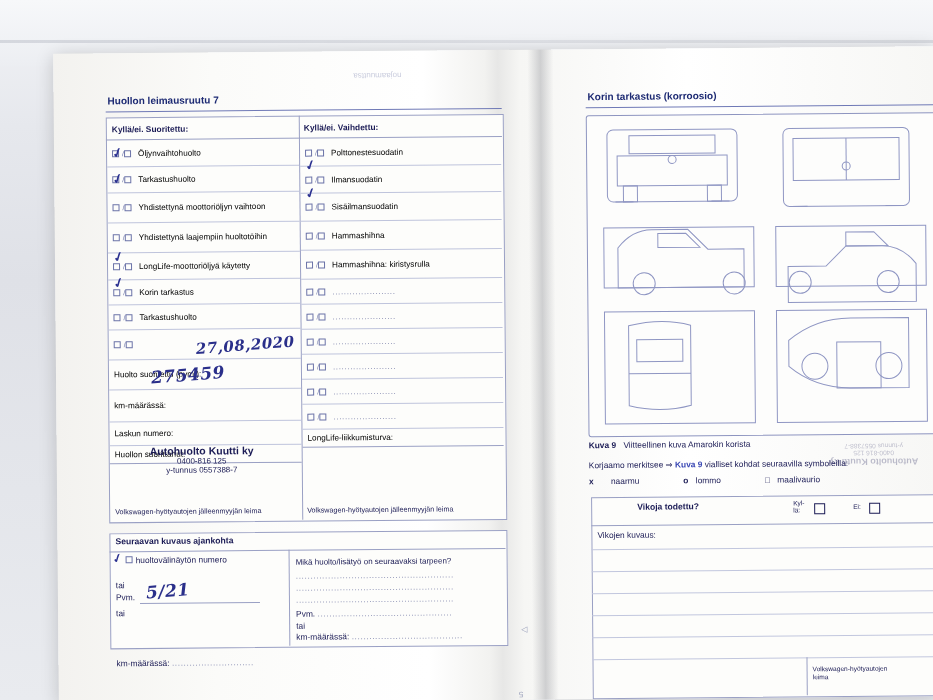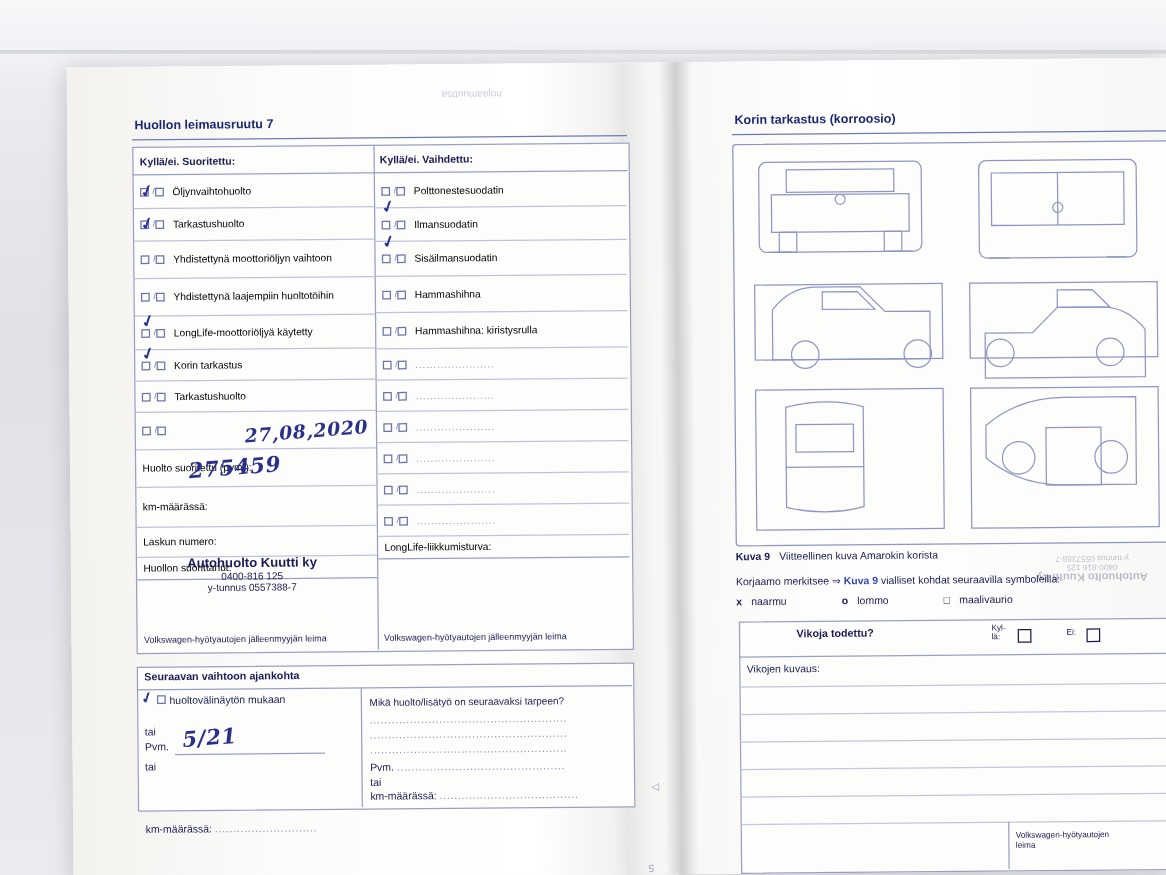--- a/index.html
+++ b/index.html
@@ -236,24 +236,24 @@
         <div class="s">0400-816 125</div>
         <div class="s">y-tunnus  0557388-7</div>
       </div>
 
       <div class="form tiny" style="left:58px;top:455px;width:185px;">Volkswagen-hyötyautojen jälleenmyyjän leima</div>
       <div class="form tiny" style="left:250px;top:455px;width:195px;">Volkswagen-hyötyautojen jälleenmyyjän leima</div>
 
       <div class="box" style="position:absolute;left:52px;top:480px;width:396px;height:114px;background:#fdfdfb;"></div>
       <div style="position:absolute;left:52px;top:498px;width:396px;height:1px;background:#9aa0c4;"></div>
       <div style="position:absolute;left:231px;top:498px;width:1px;height:96px;background:#9aa0c4;"></div>
-      <div class="form" style="left:58px;top:484px;font-weight:bold;font-size:8.6px;">Seuraavan vaihtoon ajankohta</div>
+      <div class="form" style="left:58px;top:484px;font-weight:bold;font-size:8.6px;">Seuraavan kuvaus ajankohta</div>
 
       <div class="form" style="left:68px;top:503px;">
-        <span class="chk"></span><span>huoltovälinäytön mukaan</span>
+        <span class="chk"></span><span>huoltovälinäytön numero</span>
       </div>
       <div class="tick" style="left:55px;top:498px;font-size:12px;">✓</div>
 
       <div class="form" style="left:58px;top:528px;">tai</div>
       <div class="form" style="left:58px;top:540px;">Pvm.</div>
       <div style="position:absolute;left:82px;top:550px;width:120px;height:1px;background:#9aa0c4;"></div>
       <div class="hand" style="left:88px;top:528px;font-size:17px;">5/21</div>
 
       <div class="form" style="left:58px;top:556px;">tai</div>
       <div class="form" style="left:58px;top:569px;margin-top:37px;">
@@ -336,21 +336,21 @@
       </div>
 
       <div class="form" style="left:32px;top:412px;width:350px;">
         <span>Korjaamo merkitsee ⇒</span>
         <span style="color:#3a48b4;font-weight:bold">Kuva 9</span>
         <span>vialliset kohdat seuraavilla symboleilla:</span>
       </div>
       <div class="form" style="left:32px;top:428px;width:350px;display:flex;gap:44px;">
         <span>
           <b>x</b>
-          <span style="margin-left:5px">naarmu</span>
+          <span style="margin-left:15px">naarmu</span>
         </span>
         <span>
           <b>o</b>
           <span style="margin-left:5px">lommo</span>
         </span>
         <span>
           <b>□</b>
           <span style="margin-left:5px">maalivaurio</span>
         </span>
       </div>

